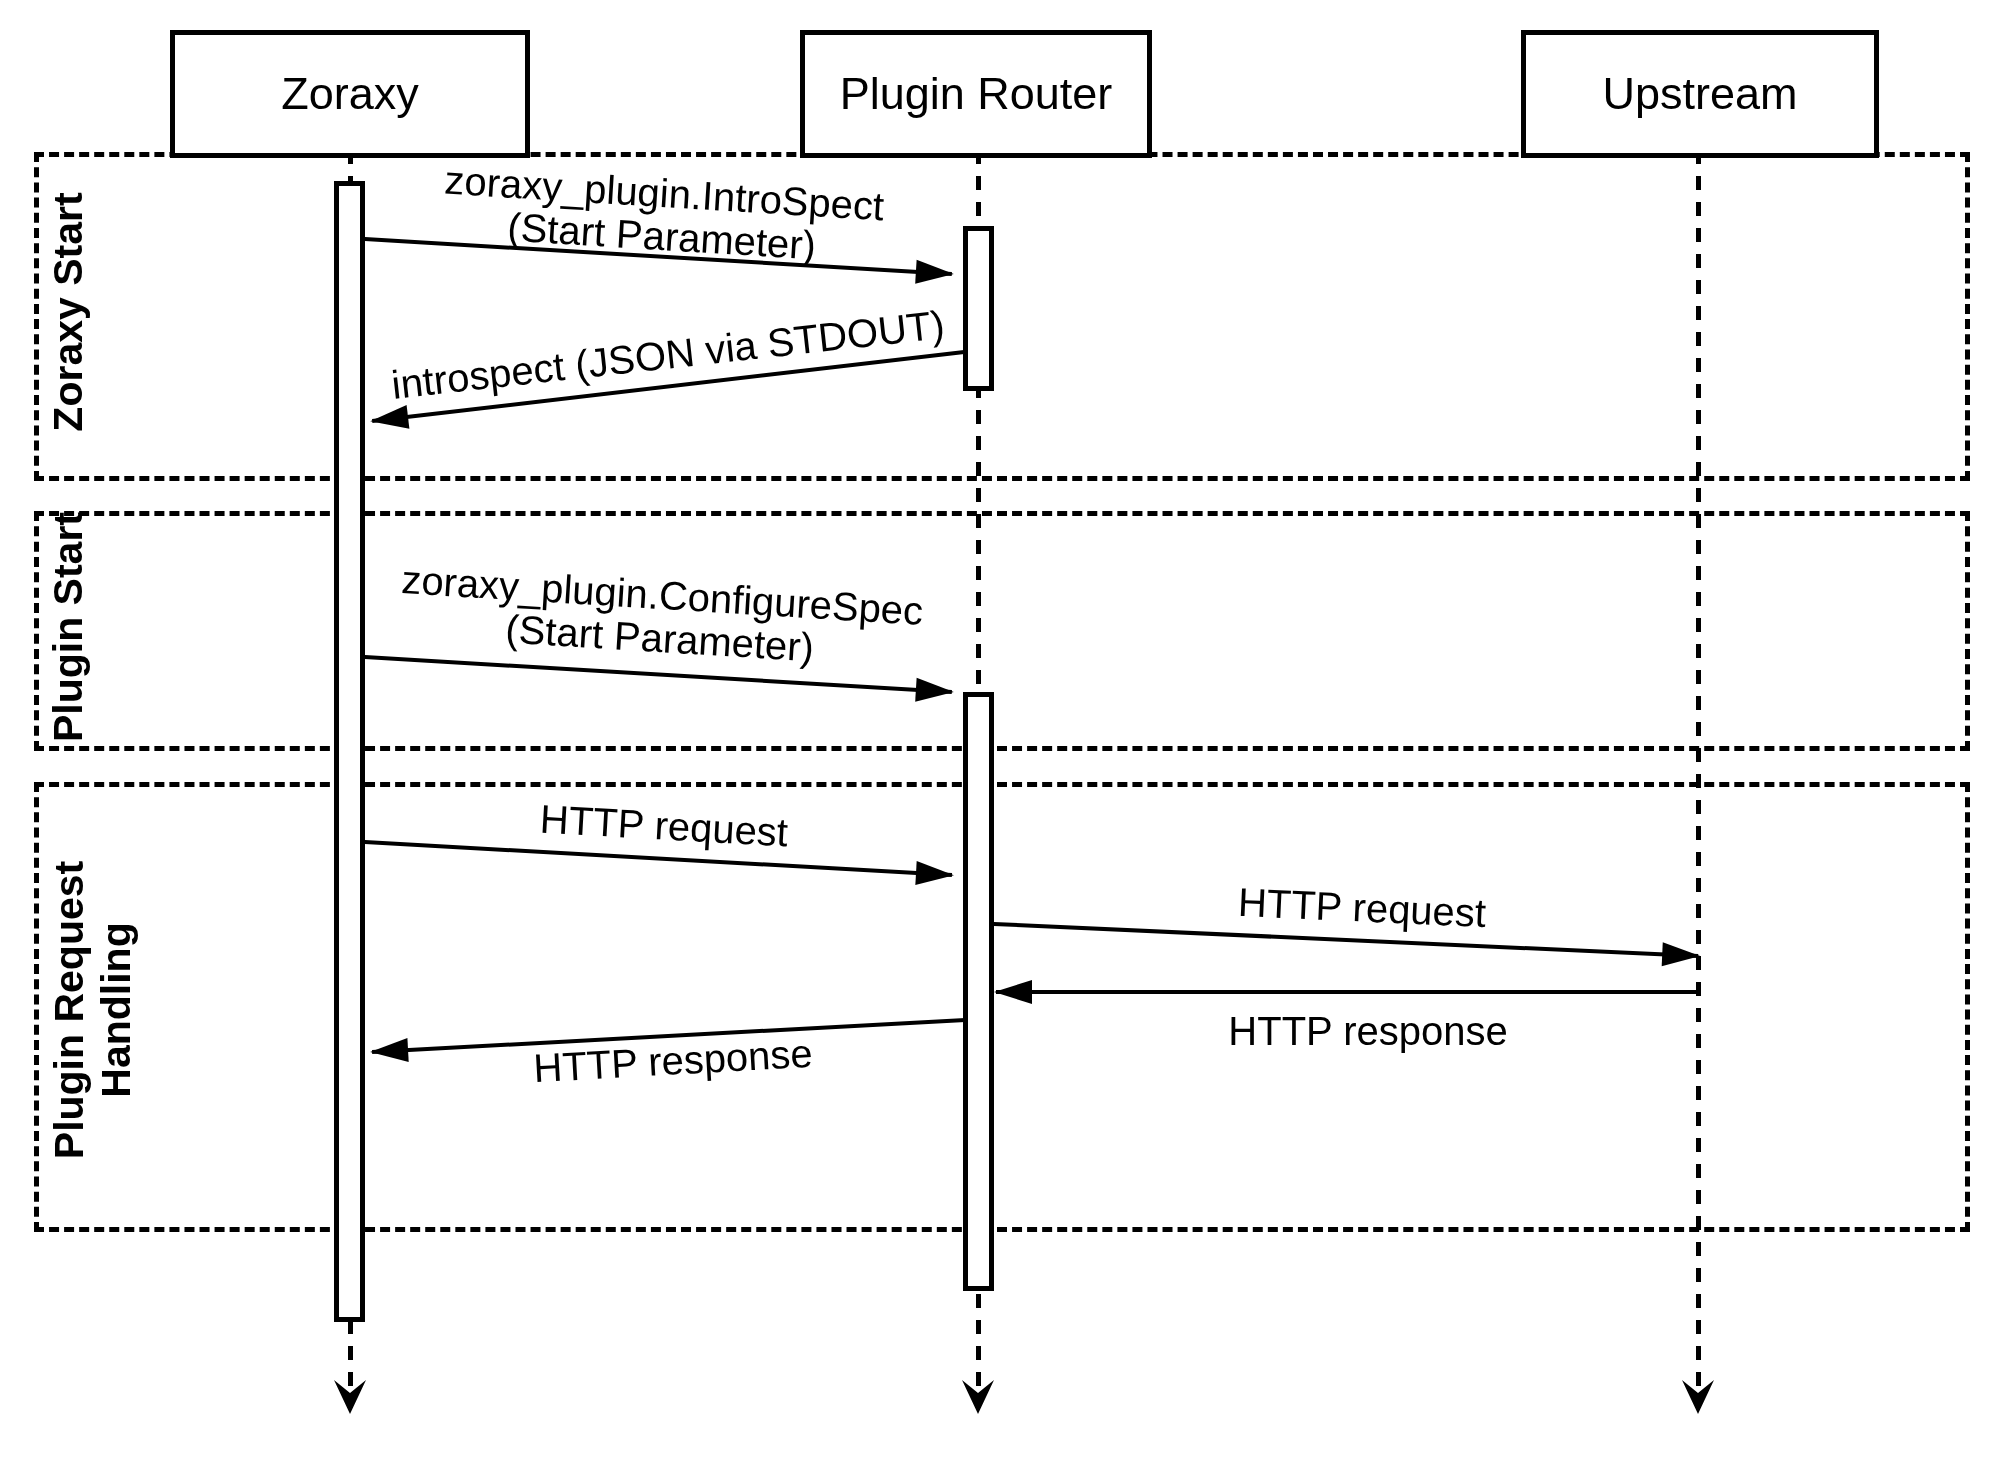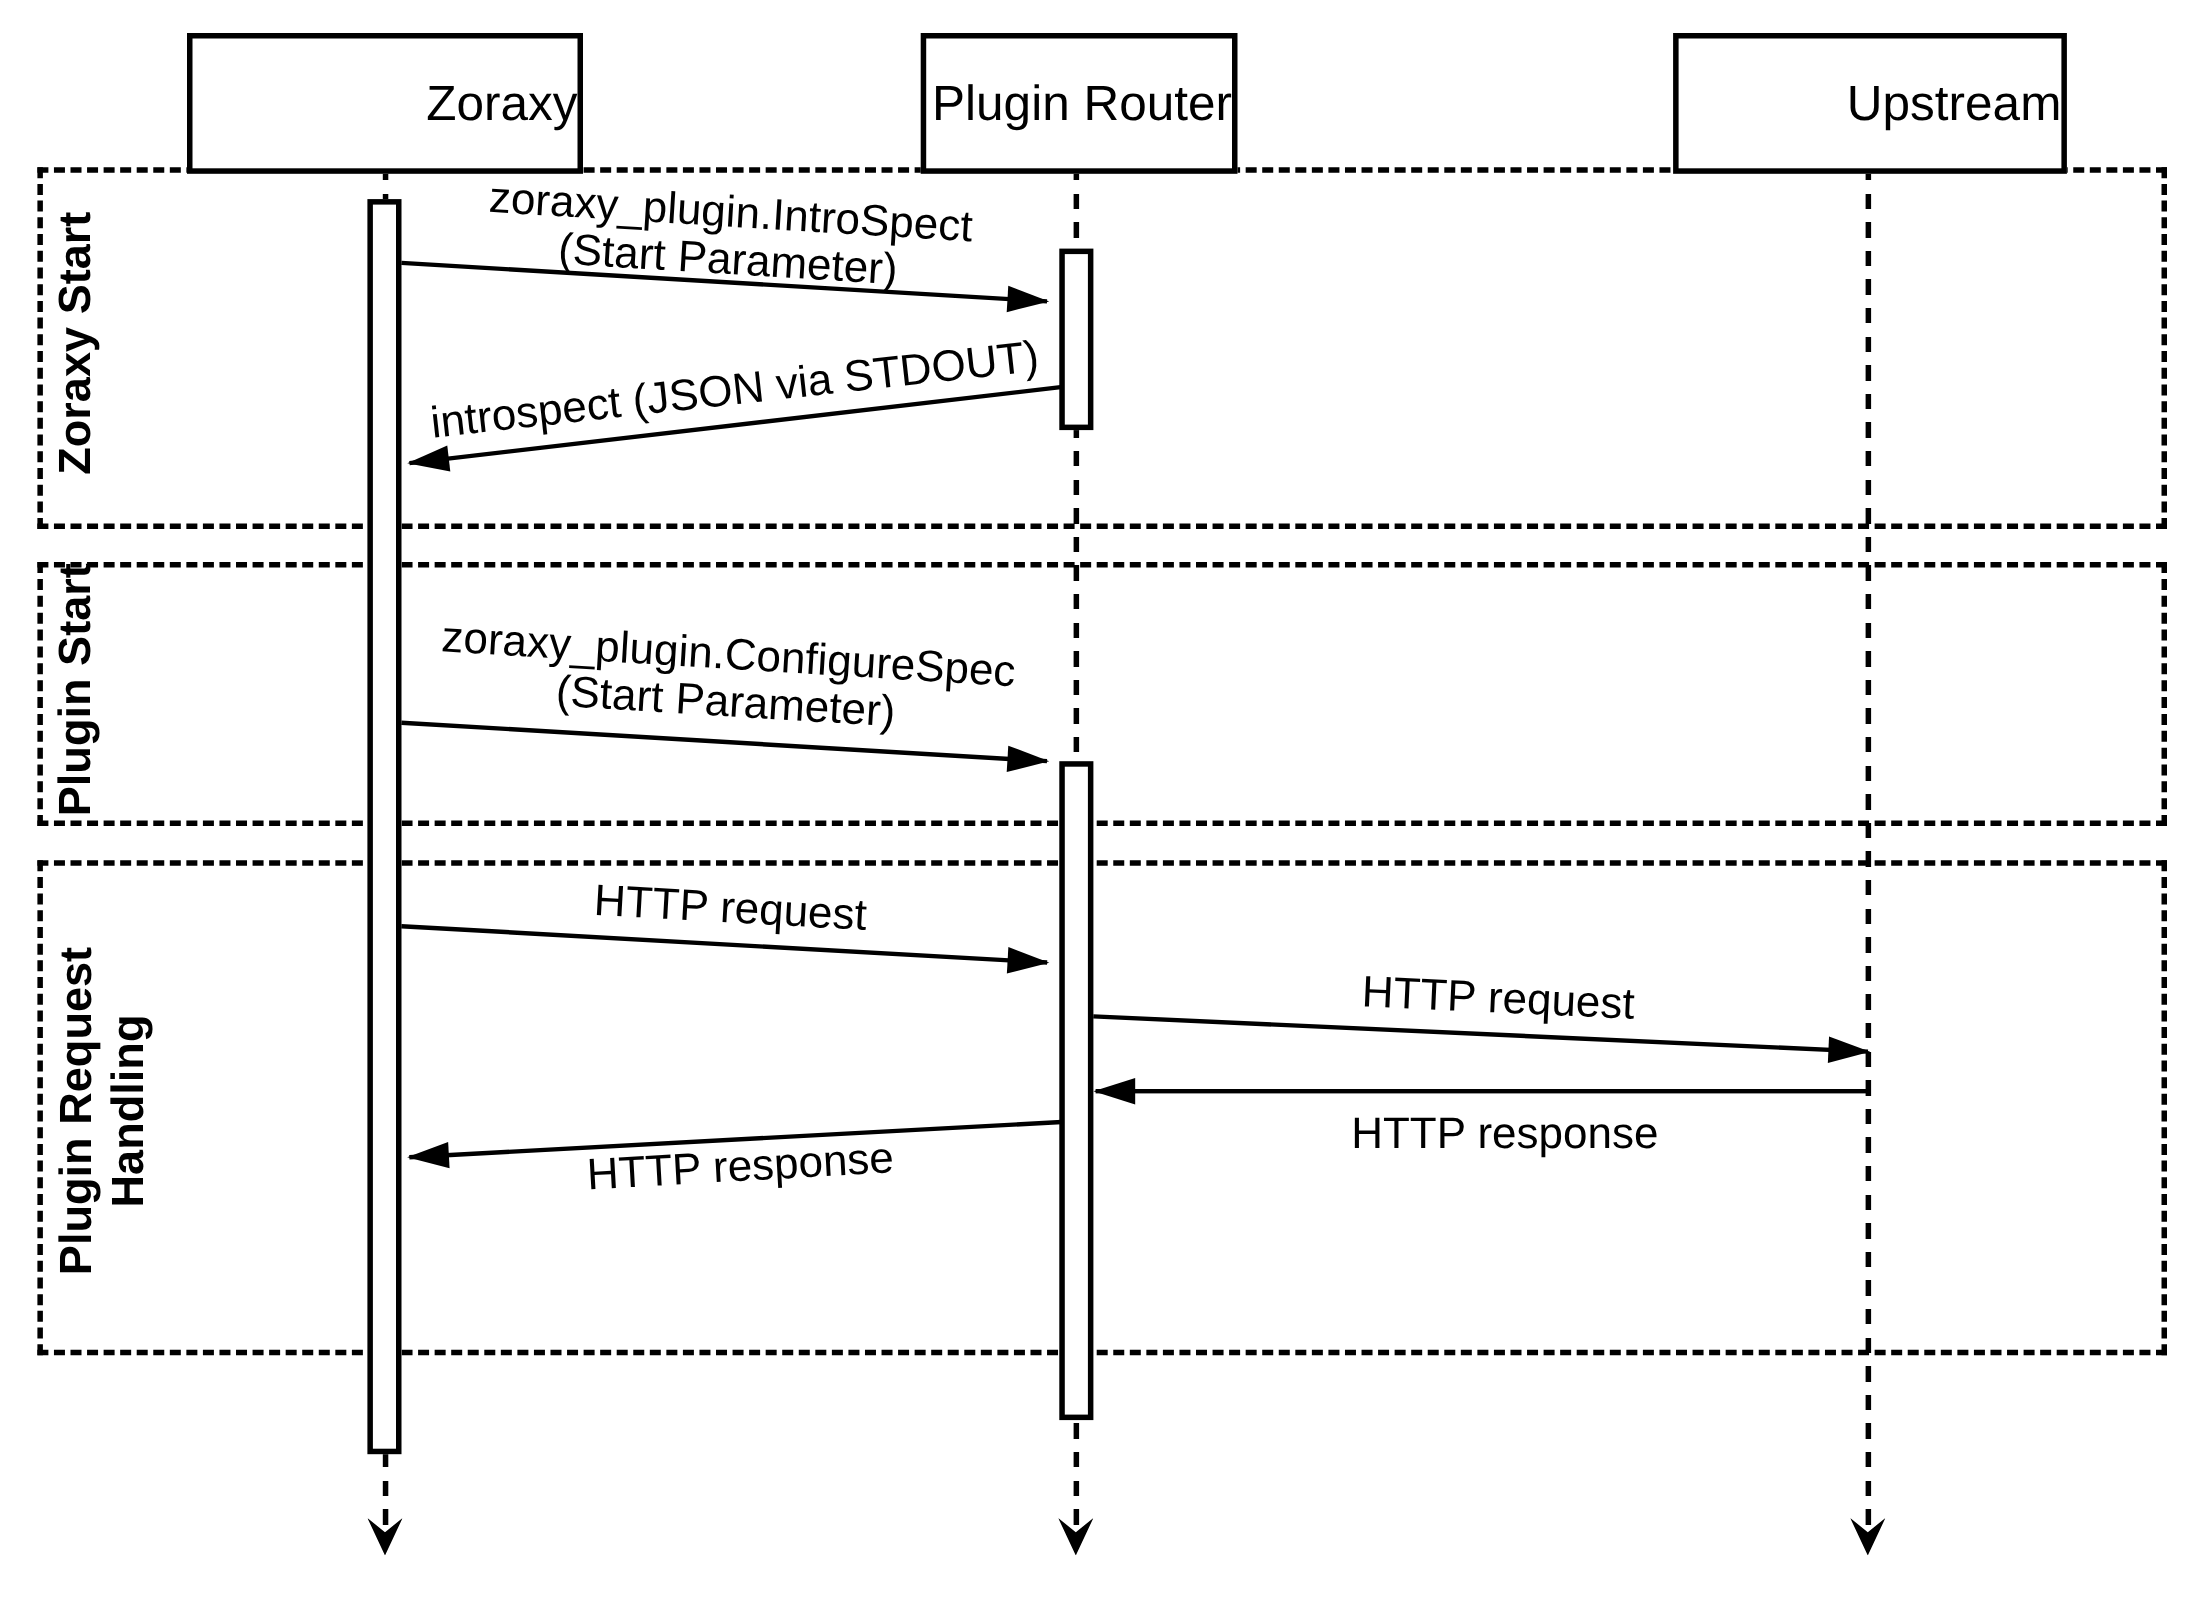--- a/index.html
+++ b/index.html
@@ -25,23 +25,23 @@
   .lifeline-plugin{left:976px;}
   .lifeline-upstream{left:1696px;}
   .lifeline-arrow{position:absolute;width:32px;height:34px;background:#000;z-index:2;
                   clip-path:polygon(0 0,50% 38%,100% 0,50% 100%);top:1380px;}
   .lifeline-arrow-zoraxy{left:334px;}
   .lifeline-arrow-plugin{left:962px;}
   .lifeline-arrow-upstream{left:1682px;}
 
   
   .actor-box{position:absolute;top:30px;height:128px;border:5px solid #000;background:#fff;z-index:5;
-             display:flex;align-items:center;justify-content:flex-end;font-size:45px;}
+             display:flex;align-items:center;justify-content:center;font-size:45px;}
   .actor-zoraxy{left:170px;width:360px;}
-  .actor-plugin{left:800px;width:288px;margin-left:37px;}
+  .actor-plugin{left:800px;width:352px;}
   .actor-upstream{left:1521px;width:358px;}
 
   
   .activation{position:absolute;width:31px;border:5px solid #000;background:#fff;z-index:3;}
   .act-zoraxy{left:334px;top:181px;height:1141px;}
   .act-plugin-1{left:963px;top:226px;height:165px;}
   .act-plugin-2{left:963px;top:692px;height:599px;}
 
   
   .msg{position:absolute;height:0;border-top:4px solid #000;transform-origin:0 0;z-index:4;}

